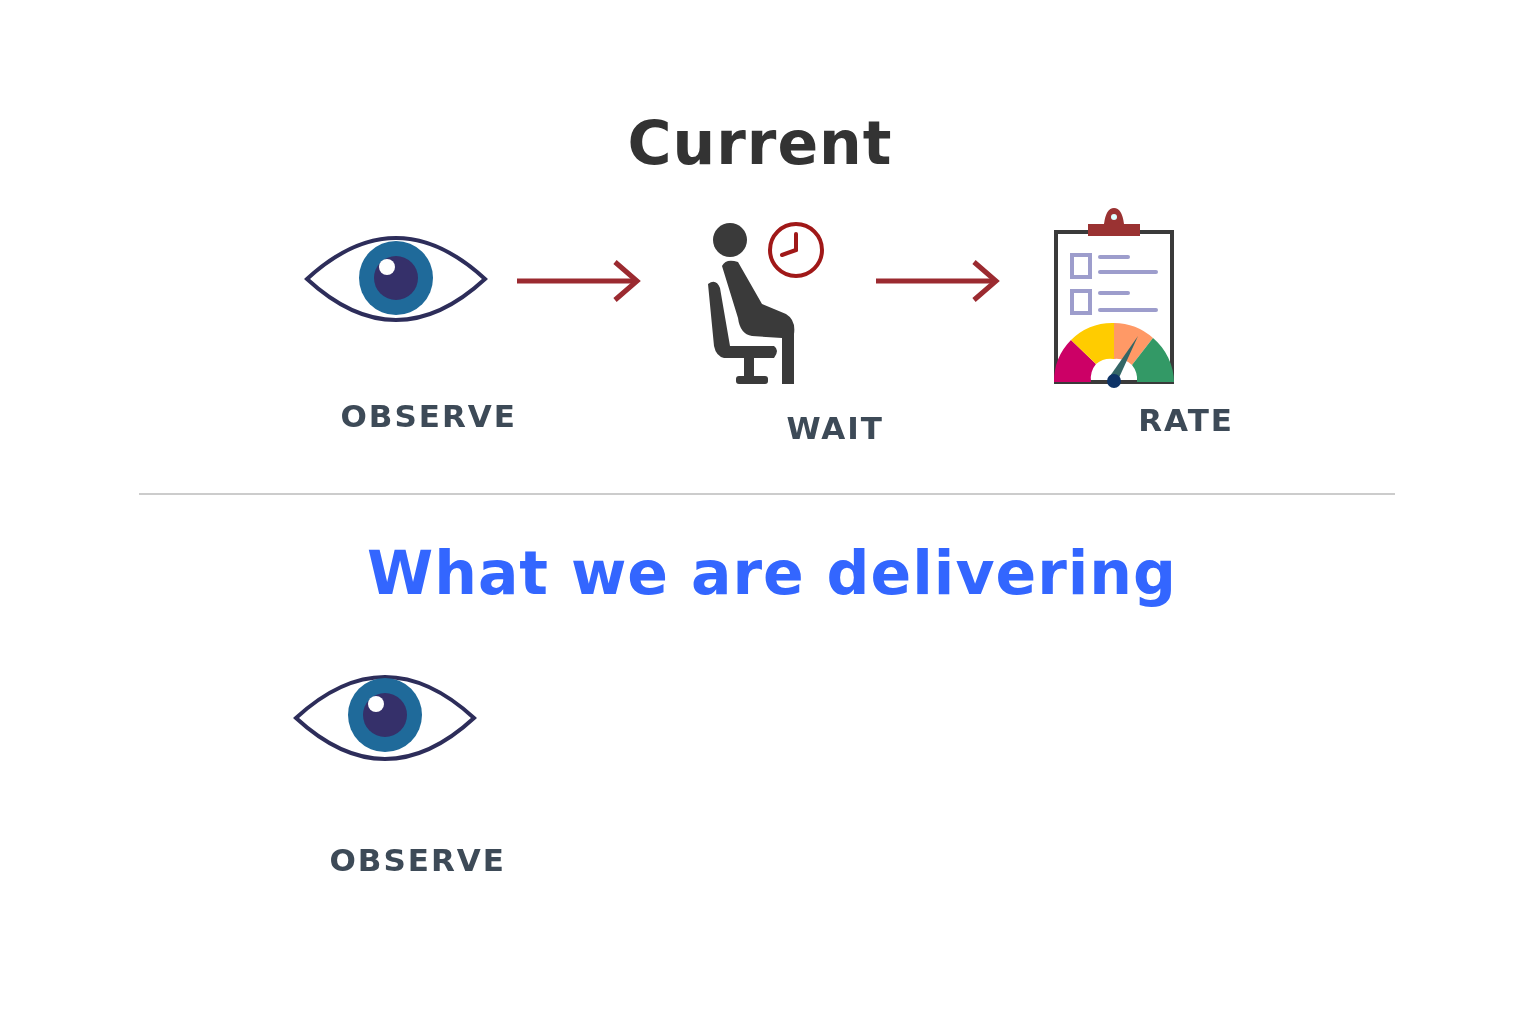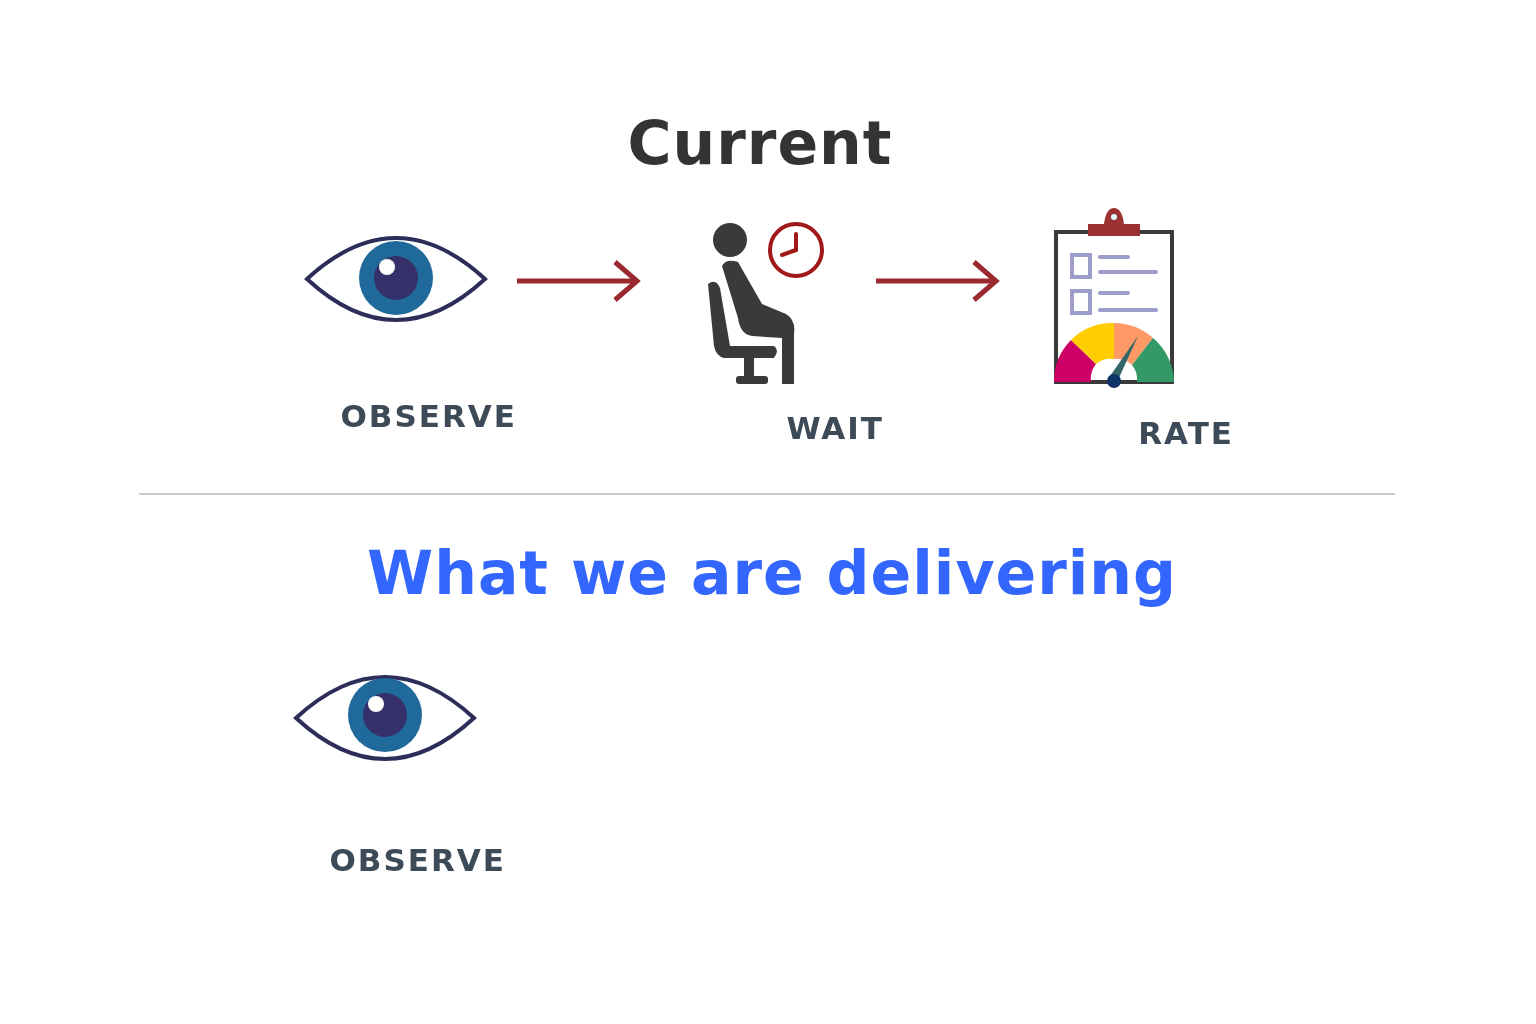--- a/index.html
+++ b/index.html
@@ -67,21 +67,21 @@
       <line x1="48" y1="106" x2="104" y2="106" stroke="#9d9dcc" stroke-width="4" stroke-linecap="round"></line>
       <g>
         <path d="M2 178 A59 59 0 0 1 19 136 L44 160 A23 23 0 0 0 39 178 Z" fill="#cc0066"></path>
         <path d="M19 136 A59 59 0 0 1 62 119 L62 155 A23 23 0 0 0 44 160 Z" fill="#ffcc00"></path>
         <path d="M62 119 A59 59 0 0 1 101 134 L80 161 A23 23 0 0 0 62 155 Z" fill="#ff9966"></path>
         <path d="M101 134 A59 59 0 0 1 122 178 L85 178 A23 23 0 0 0 80 161 Z" fill="#339966"></path>
         <polygon points="58,172 66,176 86,132" fill="#336666"></polygon>
         <circle cx="62" cy="177" r="7" fill="#0d3366"></circle>
       </g>
     </svg>
-    <div class="label" style="left:994px;top:415px;">RATE</div>
+    <div class="label" style="left:994px;top:402px;">RATE</div>
   </div>
 </div>
 
 <div class="divider"></div>
 
 <div>
   <div class="title-deliver">What we are delivering</div>
 
   <div>
     <svg class="icon" style="left:292px;top:671px;" width="186" height="94" viewBox="0 0 186 94">

